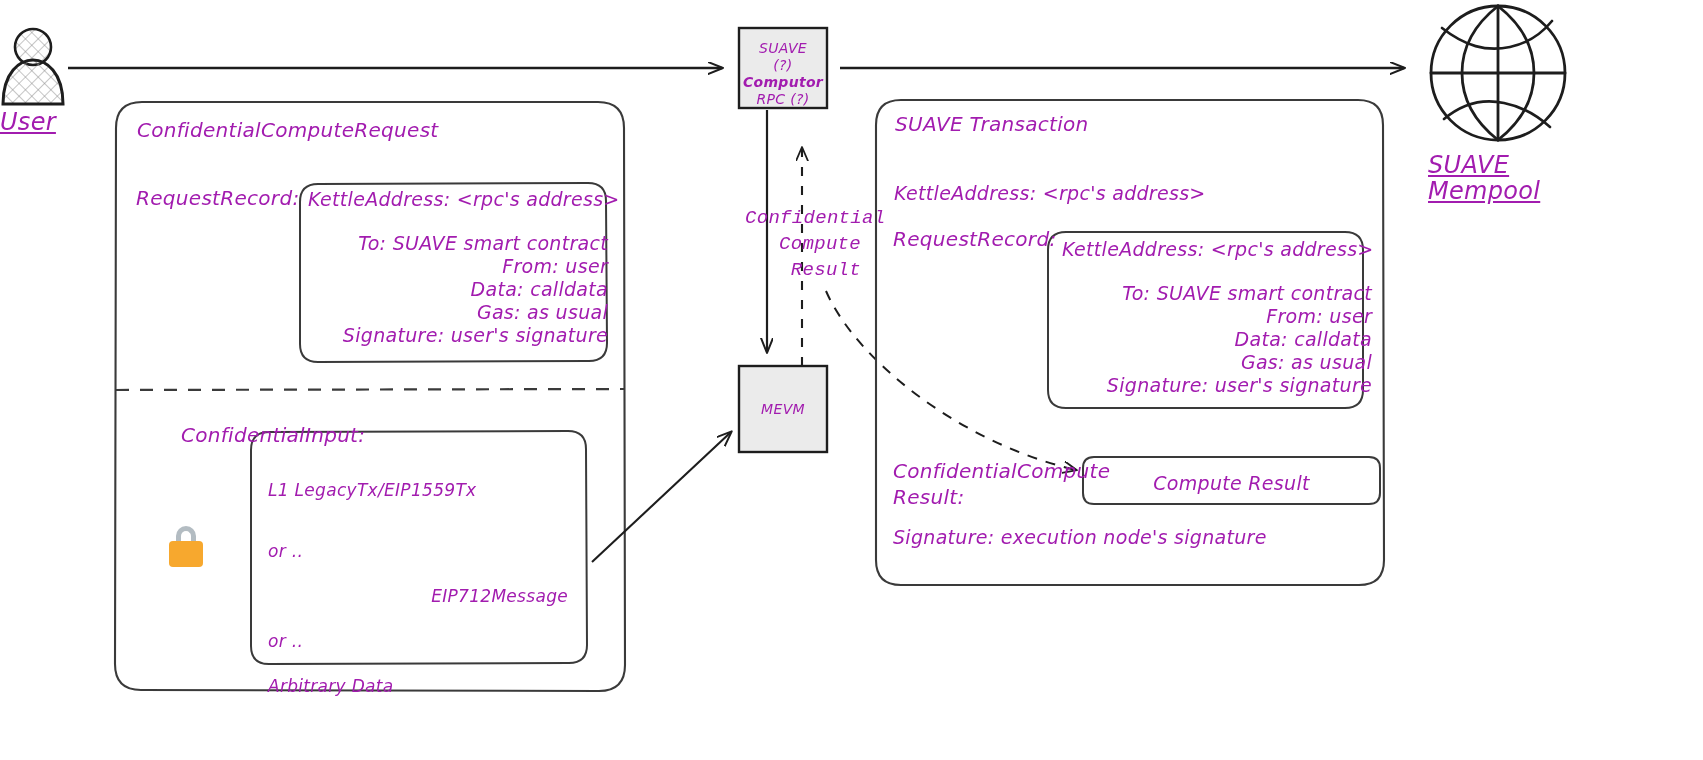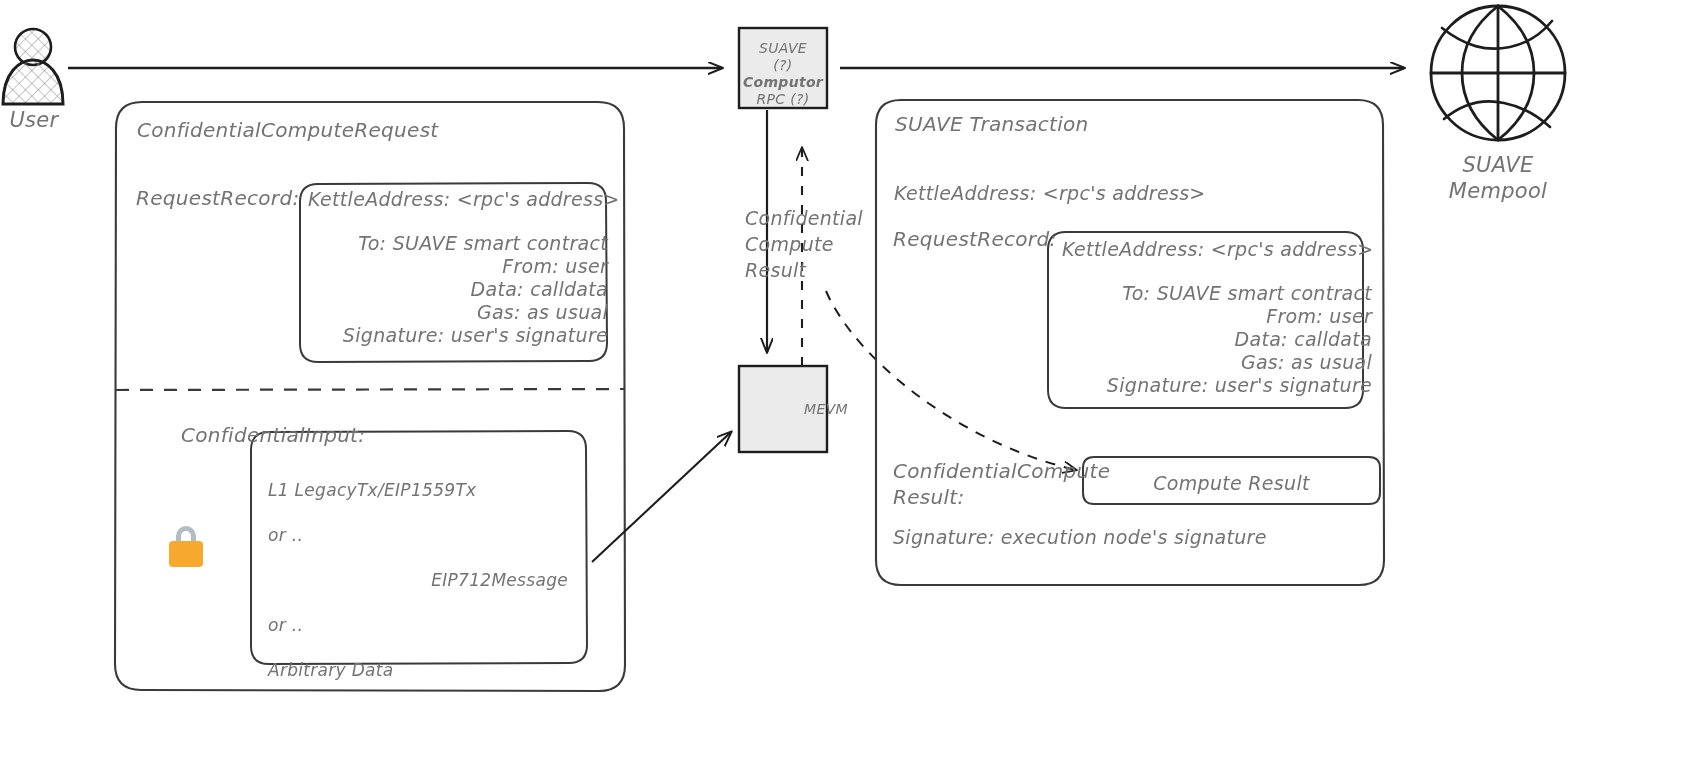--- a/index.html
+++ b/index.html
@@ -9,30 +9,30 @@
     color:#1c1c1c;
   }
   #stage{position:absolute;inset:0;width:1703px;height:760px;}
   .abs{position:absolute;}
   svg.layer{position:absolute;left:0;top:0;width:1703px;height:760px;overflow:visible;pointer-events:none;}
 
   .hand{
     font-family:"DejaVu Sans","Liberation Sans",sans-serif;
     font-style:italic;
     letter-spacing:.3px;
-    color:#737373;
+    color:#a21caf;
     white-space:pre;
   }
   .t-title{font-size:20px;}
   .t-label{font-size:20px;}
   .t-body{font-size:19px;text-align:right;}
   .t-small{font-size:17px;}
   .t-box{font-size:14px;text-align:center;}
-  .t-cap{font-size:21px;text-align:center;}
-  .t-edge{font-size:19px;text-align:left;line-height:26px;}
+  .t-cap{font-size:24px;text-decoration:underline;}
+  .t-edge{font-size:19px;text-align:right;line-height:26px;font-family:Liberation Mono, monospace;}
   .lock-wrap{position:absolute;}
   .lock-shackle{
     position:absolute;left:7px;top:0;width:20px;height:20px;
     border:5px solid #b3bcc2;border-bottom:none;
     border-radius:11px 11px 0 0;box-sizing:border-box;
   }
   .lock-body{
     position:absolute;left:0;top:15px;width:34px;height:26px;
     background:#f7a82e;border-radius:4px;
   }
@@ -123,35 +123,35 @@
   </div>
 
   <div class="abs hand t-label" style="left:134px;top:423px;margin-left:47px;">ConfidentialInput:</div>
 
   <div class="lock-wrap" style="left:169px;top:526px;width:34px;height:41px;">
     <div class="lock-shackle"></div>
     <div class="lock-body"></div>
   </div>
 
   <div class="abs" style="left:268px;top:480px;width:300px;">
-    <div class="hand t-small" style="margin-bottom:25px;">L1 LegacyTx/EIP1559Tx</div>
+    <div class="hand t-small" style="margin-bottom:41px;">L1 LegacyTx/EIP1559Tx</div>
     <div class="hand t-small" style="margin-bottom:25px;">or ..</div>
     <div class="hand t-small" style="margin-bottom:25px;text-align:right;">EIP712Message</div>
     <div class="hand t-small" style="margin-bottom:25px;">or ..</div>
     <div class="hand t-small">Arbitrary Data</div>
   </div>
 
   <div class="abs" style="left:739px;top:40px;width:88px;">
     <div class="hand t-box" style="line-height:17px;">SUAVE</div>
     <div class="hand t-box" style="line-height:17px;">(?)</div>
     <div class="hand t-box" style="line-height:17px;font-weight:bold;">Computor</div>
     <div class="hand t-box" style="line-height:17px;">RPC (?)</div>
   </div>
 
-  <div class="abs hand t-box" style="left:782px;top:401px;width:88px;">MEVM</div>
+  <div class="abs hand t-box" style="left:739px;top:401px;width:88px;">MEVM</div>
 
   <div class="abs hand t-edge" style="left:745px;top:205px;width:116px;">Confidential
 Compute
 Result</div>
 
   <div class="abs hand t-title" style="left:895px;top:112px;">SUAVE Transaction</div>
 
   <div class="abs hand t-body" style="left:894px;top:182px;">KettleAddress: &lt;rpc's address&gt;</div>
 
   <div class="abs hand t-label" style="left:893px;top:227px;">RequestRecord:</div>

